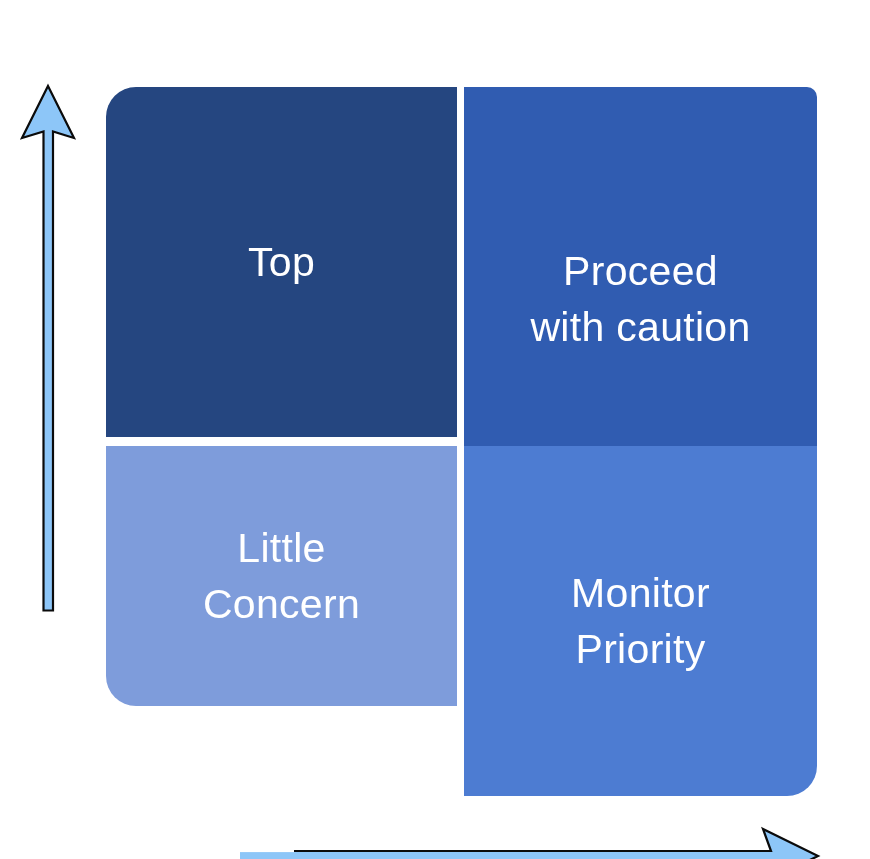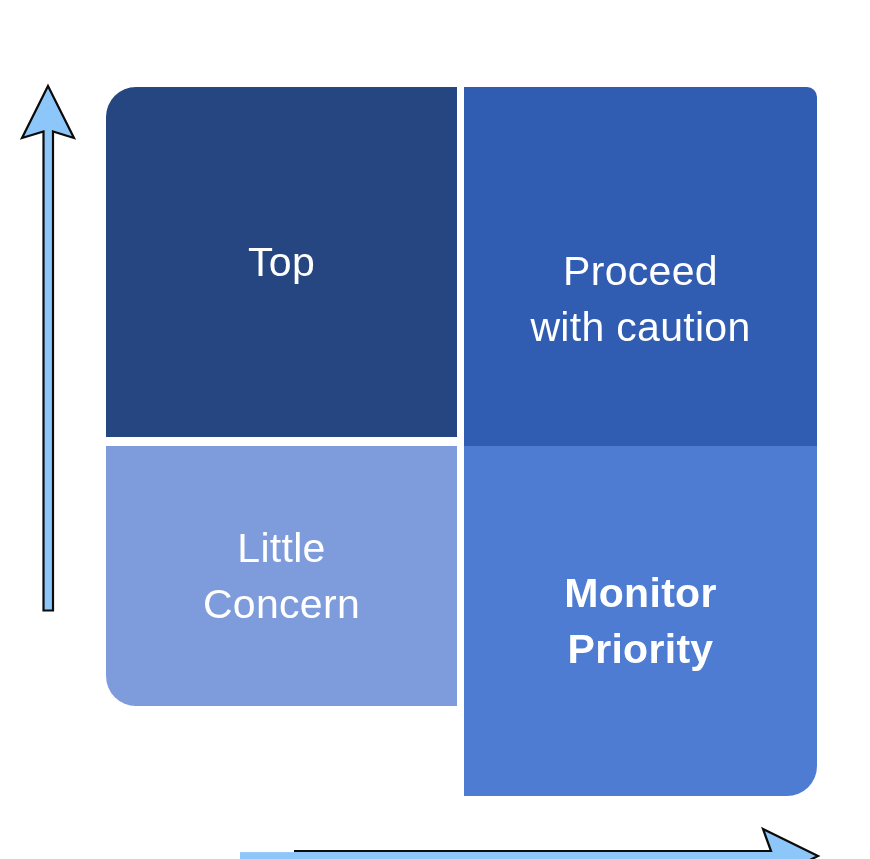--- a/index.html
+++ b/index.html
@@ -33,21 +33,21 @@
     text-align: center;
     color: #ffffff;
     font-size: 41px;
     line-height: 56px;
     font-weight: 400;
     letter-spacing: 0.3px;
   }
   .q-tl { left: 106px; top: 43px;  width: 351px; height: 350px; border-radius: 30px 0 0 0; }
   .q-tr { left: 464px; top: 43px;  width: 353px; height: 424px; border-radius: 0 10px 0 0; }
   .q-bl { left: 106px; top: 402px; width: 351px; height: 260px; border-radius: 0 0 0 30px; }
-  .q-br { left: 464px; top: 402px; width: 353px; height: 350px; border-radius: 0 0 30px 0; font-weight: bold; }
+  .q-br { left: 464px; top: 402px; width: 353px; height: 350px; border-radius: 0 0 30px 0; }
   .quad .line { white-space: nowrap; }
 </style>
 </head>
 <body>
 
 <div class="canvas">
 
   <svg class="axes-svg" viewBox="0 0 870 859" xmlns="http://www.w3.org/2000/svg">
 
     <path stroke-width="2.2" stroke-linejoin="miter" d="M48,42 L74,94 L53,87.5 L53,566.5 L43.5,566.5 L43.5,87.5 L22,94 Z" fill="#8DC6F8" stroke="#0B0B0B"></path>

